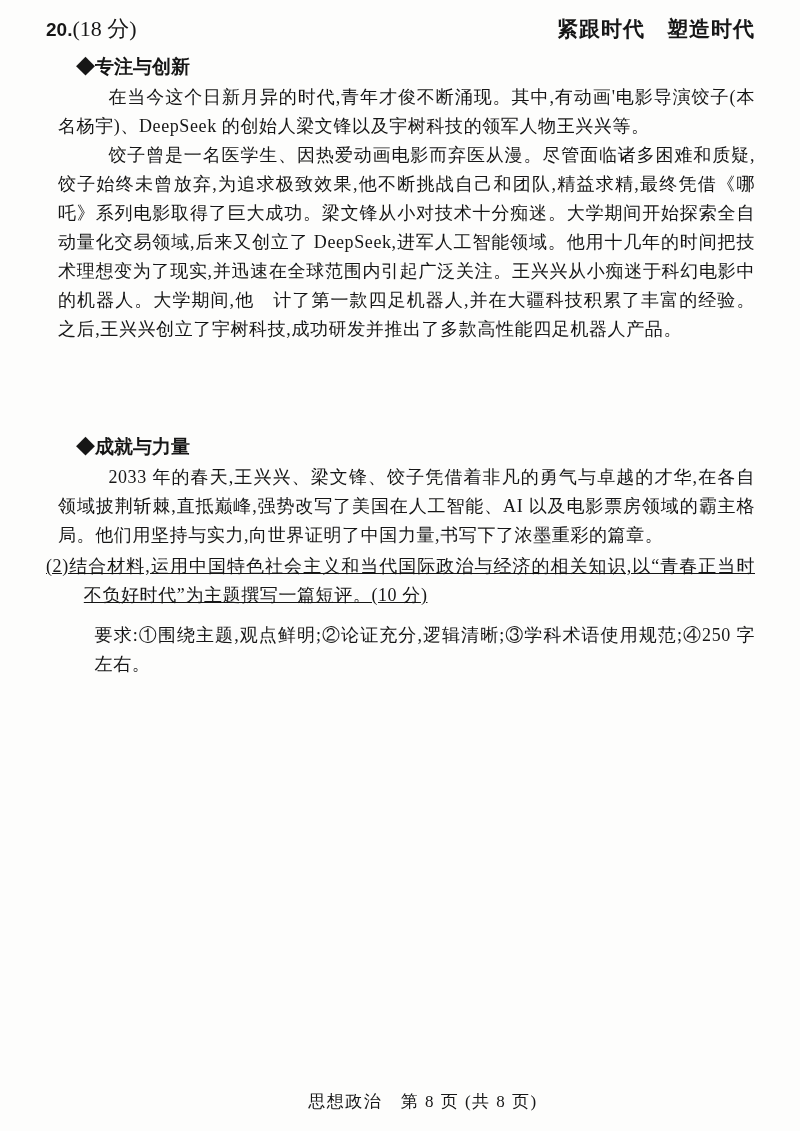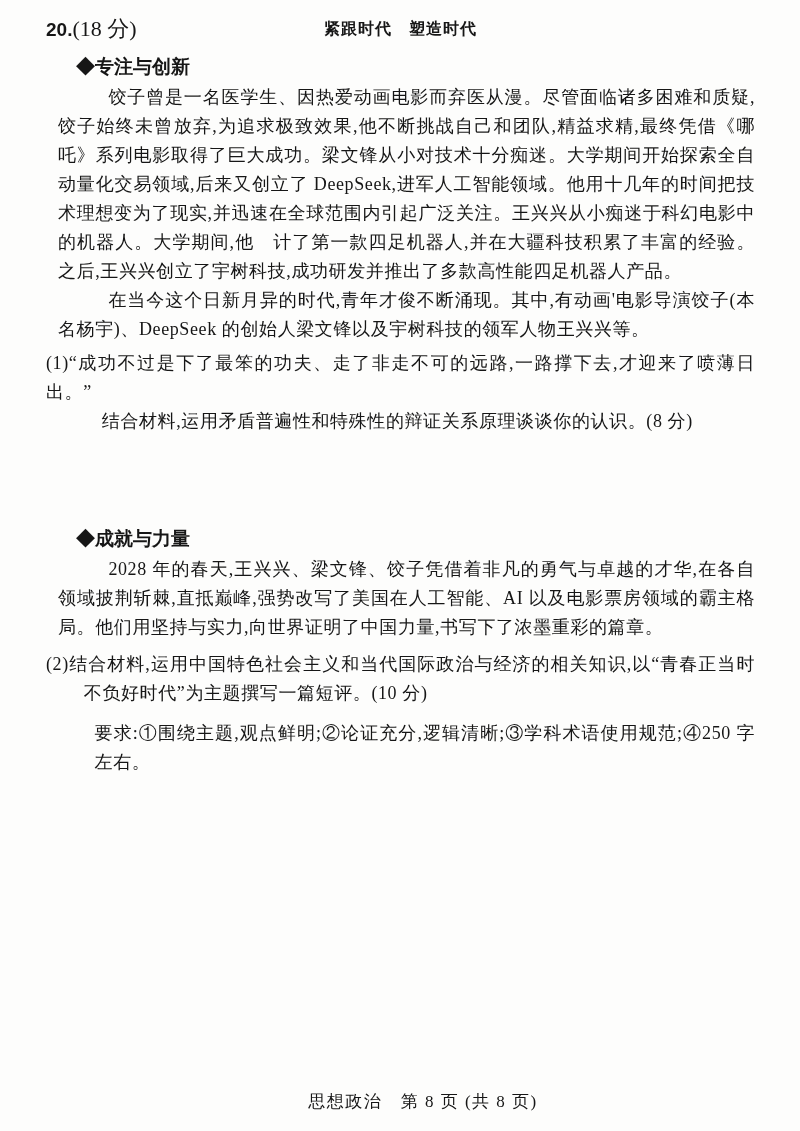--- a/index.html
+++ b/index.html
@@ -14,71 +14,67 @@
     overflow:hidden;
   }
   .header-row { position:relative; height:30px; line-height:30px; }
   .qnum {
     font-family:"Liberation Sans","DejaVu Sans",sans-serif;
     font-weight:bold; font-size:19px;
   }
   .qscore { font-size:22px; }
   .page-title {
     position:absolute; left:0; right:0; top:0;
-    text-align:center;
+    text-align:right;
     font-family:"Liberation Sans","DejaVu Sans",sans-serif;
-    font-weight:bold; font-size:16px; letter-spacing:1px;
+    font-weight:bold; font-size:21px; letter-spacing:1px;
   }
   .sec-heading {
     font-family:Liberation Sans, sans-serif;
     font-weight:bold; font-size:19px; line-height:29px;
     margin:8px 0 2px 30px;
   }
   .para {
     margin:0 0 0 12px;
     font-size:18px; line-height:29px; letter-spacing:0.6px;
     text-align:justify; text-justify:inter-ideograph;
     text-indent:2.8em;
   }
   .q-block {
     font-size:18px; line-height:29px; letter-spacing:0.6px;
     text-align:justify;
   }
   .q1-line1 { margin-top:5px; }
   .q1-line2 { margin-left:3.1em; }
   .section-2 { margin-top:88px; }
-  .q-hang { padding-left:2.1em; text-indent:-2.1em; margin-top:8px; }
+  .q-hang { padding-left:2.1em; text-indent:-2.1em; margin-top:2px;text-decoration:underline; }
   .req { margin-left:2.7em; margin-top:11px; }
   .footer {
     position:absolute; left:0; right:0; bottom:18px;
     text-align:center; font-size:17px; letter-spacing:1.5px;padding-left:46px;
   }
 </style>
 </head>
 <body>
 
 <div class="page">
 
   <div class="header-row">
     <span class="page-title">紧跟时代　塑造时代</span>
     <span class="qnum">20.</span><span class="qscore">(18 分)</span>
   </div>
 
   <div>
     <div class="sec-heading">◆专注与创新</div>
+    <p class="para">在当今这个日新月异的时代,青年才俊不断涌现。其中,有动画'电影导演饺子(本名杨宇)、DeepSeek 的创始人梁文锋以及宇树科技的领军人物王兴兴等。</p>
     <p class="para">饺子曾是一名医学生、因热爱动画电影而弃医从漫。尽管面临诸多困难和质疑,饺子始终未曾放弃,为追求极致效果,他不断挑战自己和团队,精益求精,最终凭借《哪吒》系列电影取得了巨大成功。梁文锋从小对技术十分痴迷。大学期间开始探索全自动量化交易领域,后来又创立了 DeepSeek,进军人工智能领域。他用十几年的时间把技术理想变为了现实,并迅速在全球范围内引起广泛关注。王兴兴从小痴迷于科幻电影中的机器人。大学期间,他　计了第一款四足机器人,并在大疆科技积累了丰富的经验。之后,王兴兴创立了宇树科技,成功研发并推出了多款高性能四足机器人产品。</p>
-    <p class="para">在当今这个日新月异的时代,青年才俊不断涌现。其中,有动画'电影导演饺子(本名杨宇)、DeepSeek 的创始人梁文锋以及宇树科技的领军人物王兴兴等。</p>
-    <div>
-      <div class="q-block q1-line1">(1)“成功不过是下了最笨的功夫、走了非走不可的远路,一路撑下去,才迎来了喷薄日出。”</div>
-      <div class="q-block q1-line2">结合材料,运用矛盾普遍性和特殊性的辩证关系原理谈谈你的认识。(8 分)</div>
-    </div>
   </div>
 
   <div class="section-2">
     <div class="sec-heading" style="margin-top:8px;">◆成就与力量</div>
-    <p class="para">2028 年的春天,王兴兴、梁文锋、饺子凭借着非凡的勇气与卓越的才华,在各自领域披荆斩棘,直抵巅峰,强势改写了美国在人工智能、AI 以及电影票房领域的霸主格局。他们用坚持与实力,向世界证明了中国力量,书写下了浓墨重彩的篇章。</p>
+    <p class="para">2033 年的春天,王兴兴、梁文锋、饺子凭借着非凡的勇气与卓越的才华,在各自领域披荆斩棘,直抵巅峰,强势改写了美国在人工智能、AI 以及电影票房领域的霸主格局。他们用坚持与实力,向世界证明了中国力量,书写下了浓墨重彩的篇章。</p>
     <div class="q-block q-hang">(2)结合材料,运用中国特色社会主义和当代国际政治与经济的相关知识,以“青春正当时 不负好时代”为主题撰写一篇短评。(10 分)</div>
     <div class="q-block req">要求:①围绕主题,观点鲜明;②论证充分,逻辑清晰;③学科术语使用规范;④250 字左右。</div>
   </div>
 
   <div class="footer">思想政治　第 8 页 (共 8 页)</div>
 
 </div>
 
 </body></html>

